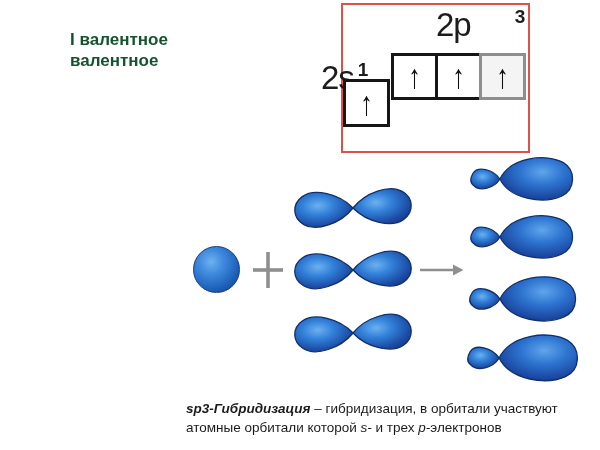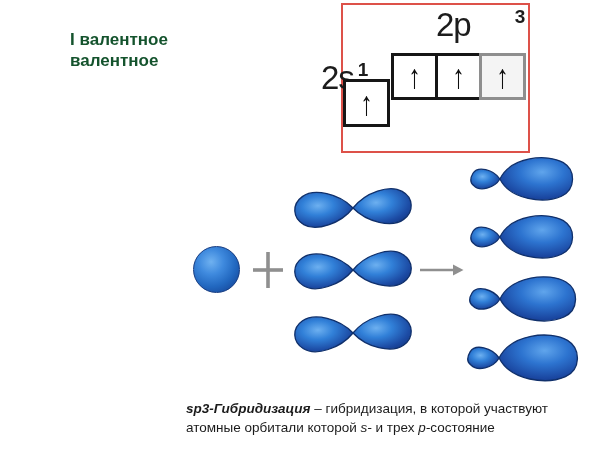--- a/index.html
+++ b/index.html
@@ -157,17 +157,17 @@
     <path d="M31 26 C24 16 8 12 3 20 C0 25 0 30 4 33 C10 39 25 36 31 26 Z" fill="url(#lobeG)" stroke="#10306b" stroke-width="1.3"></path>
     <path d="M31 26 C42 3 80 -1 97 9 C110 17 110 37 95 44 C77 52 42 48 31 26 Z" fill="url(#bigG)" stroke="#10306b" stroke-width="1.3"></path>
   </svg>
 
   <svg class="abs" style="left:467px; top:331px;" width="114" height="54" viewBox="0 0 110 52">
     <path d="M31 26 C24 16 8 12 3 20 C0 25 0 30 4 33 C10 39 25 36 31 26 Z" fill="url(#lobeG)" stroke="#10306b" stroke-width="1.3"></path>
     <path d="M31 26 C42 3 80 -1 97 9 C110 17 110 37 95 44 C77 52 42 48 31 26 Z" fill="url(#bigG)" stroke="#10306b" stroke-width="1.3"></path>
   </svg>
 
   <div class="caption">
-    <div><span class="term">sp3-Гибридизация</span><span> – гибридизация, в которой участвуют</span></div>
-    <div><span>атомные орбитали которой </span><span class="sym">s-</span><span> и трех </span><span class="sym">p-</span><span>состояние</span></div>
+    <div><span class="term">sp3-Гибридизация</span><span> – гибридизация, в орбитали участвуют</span></div>
+    <div><span>атомные орбитали которой </span><span class="sym">s-</span><span> и трех </span><span class="sym">p-</span><span>электронов</span></div>
   </div>
 
 </div>
 
 </body></html>

